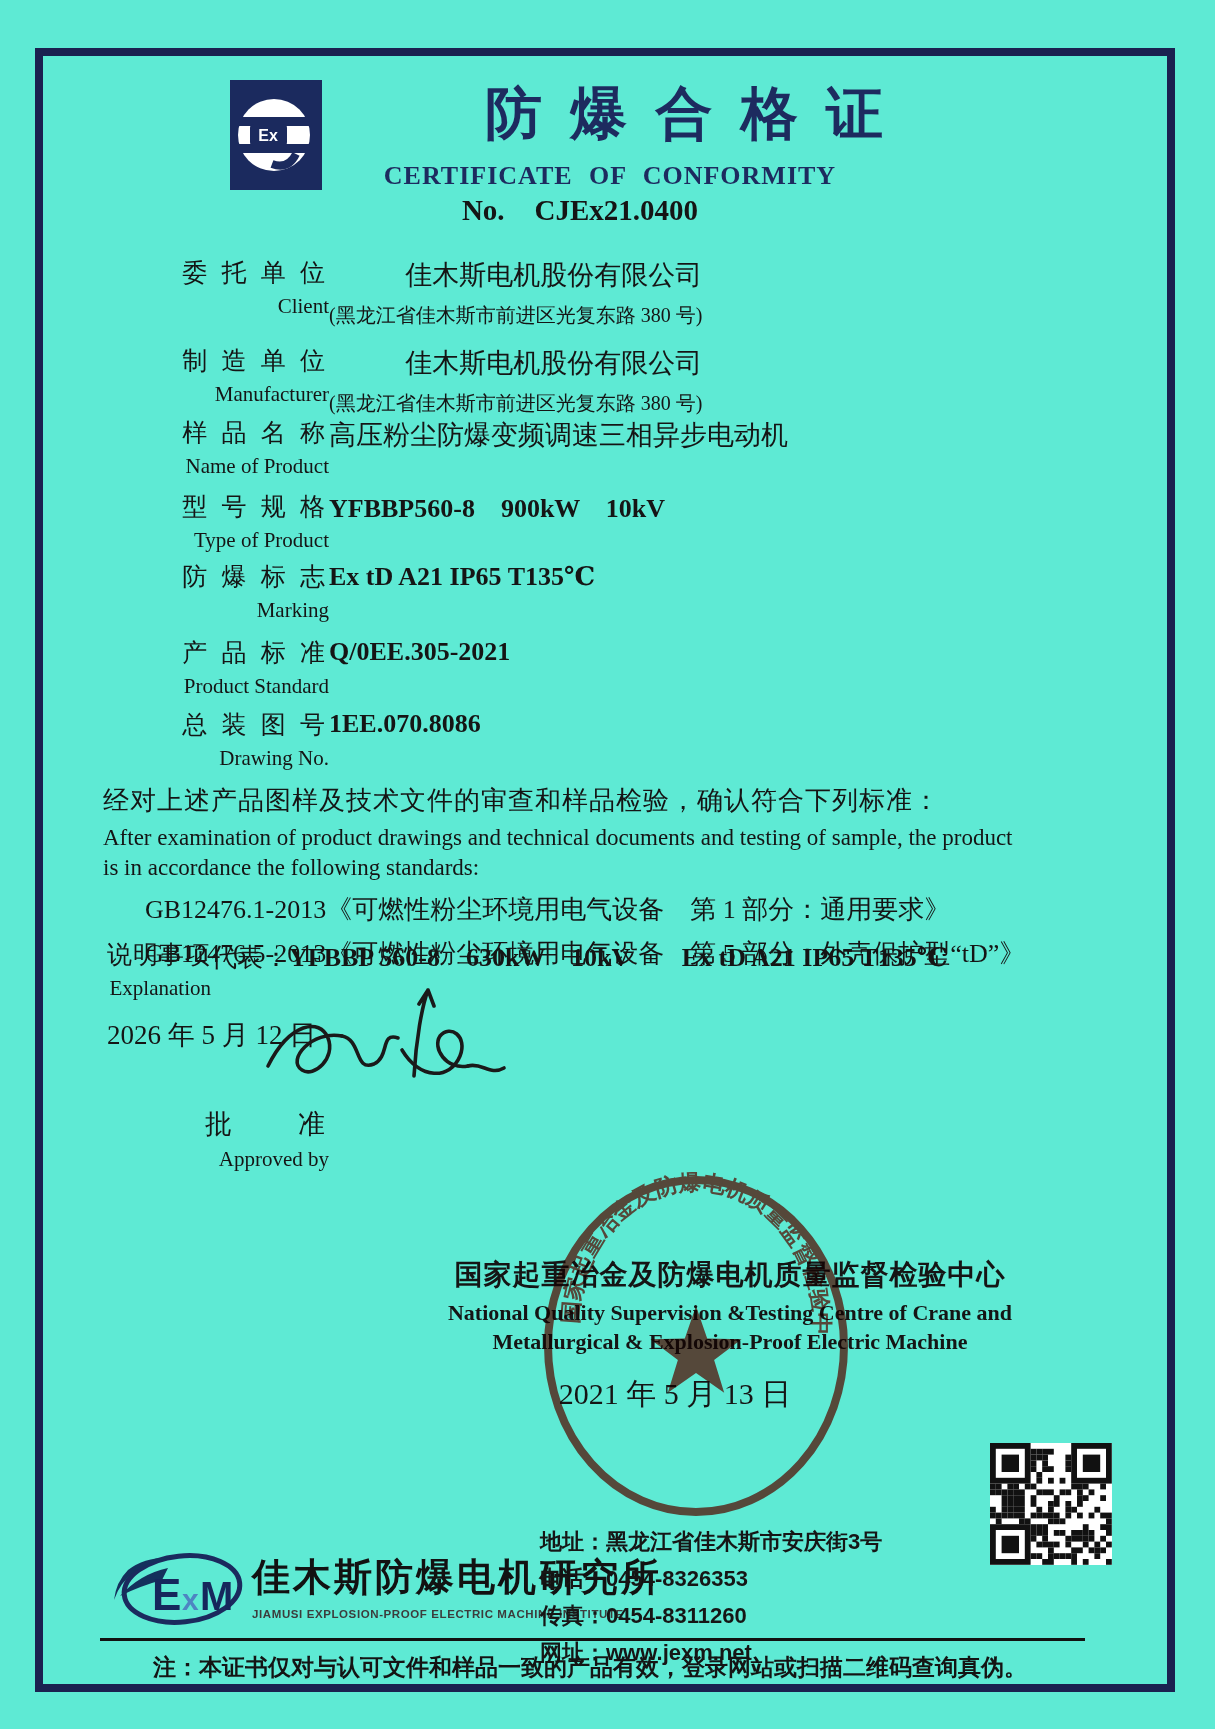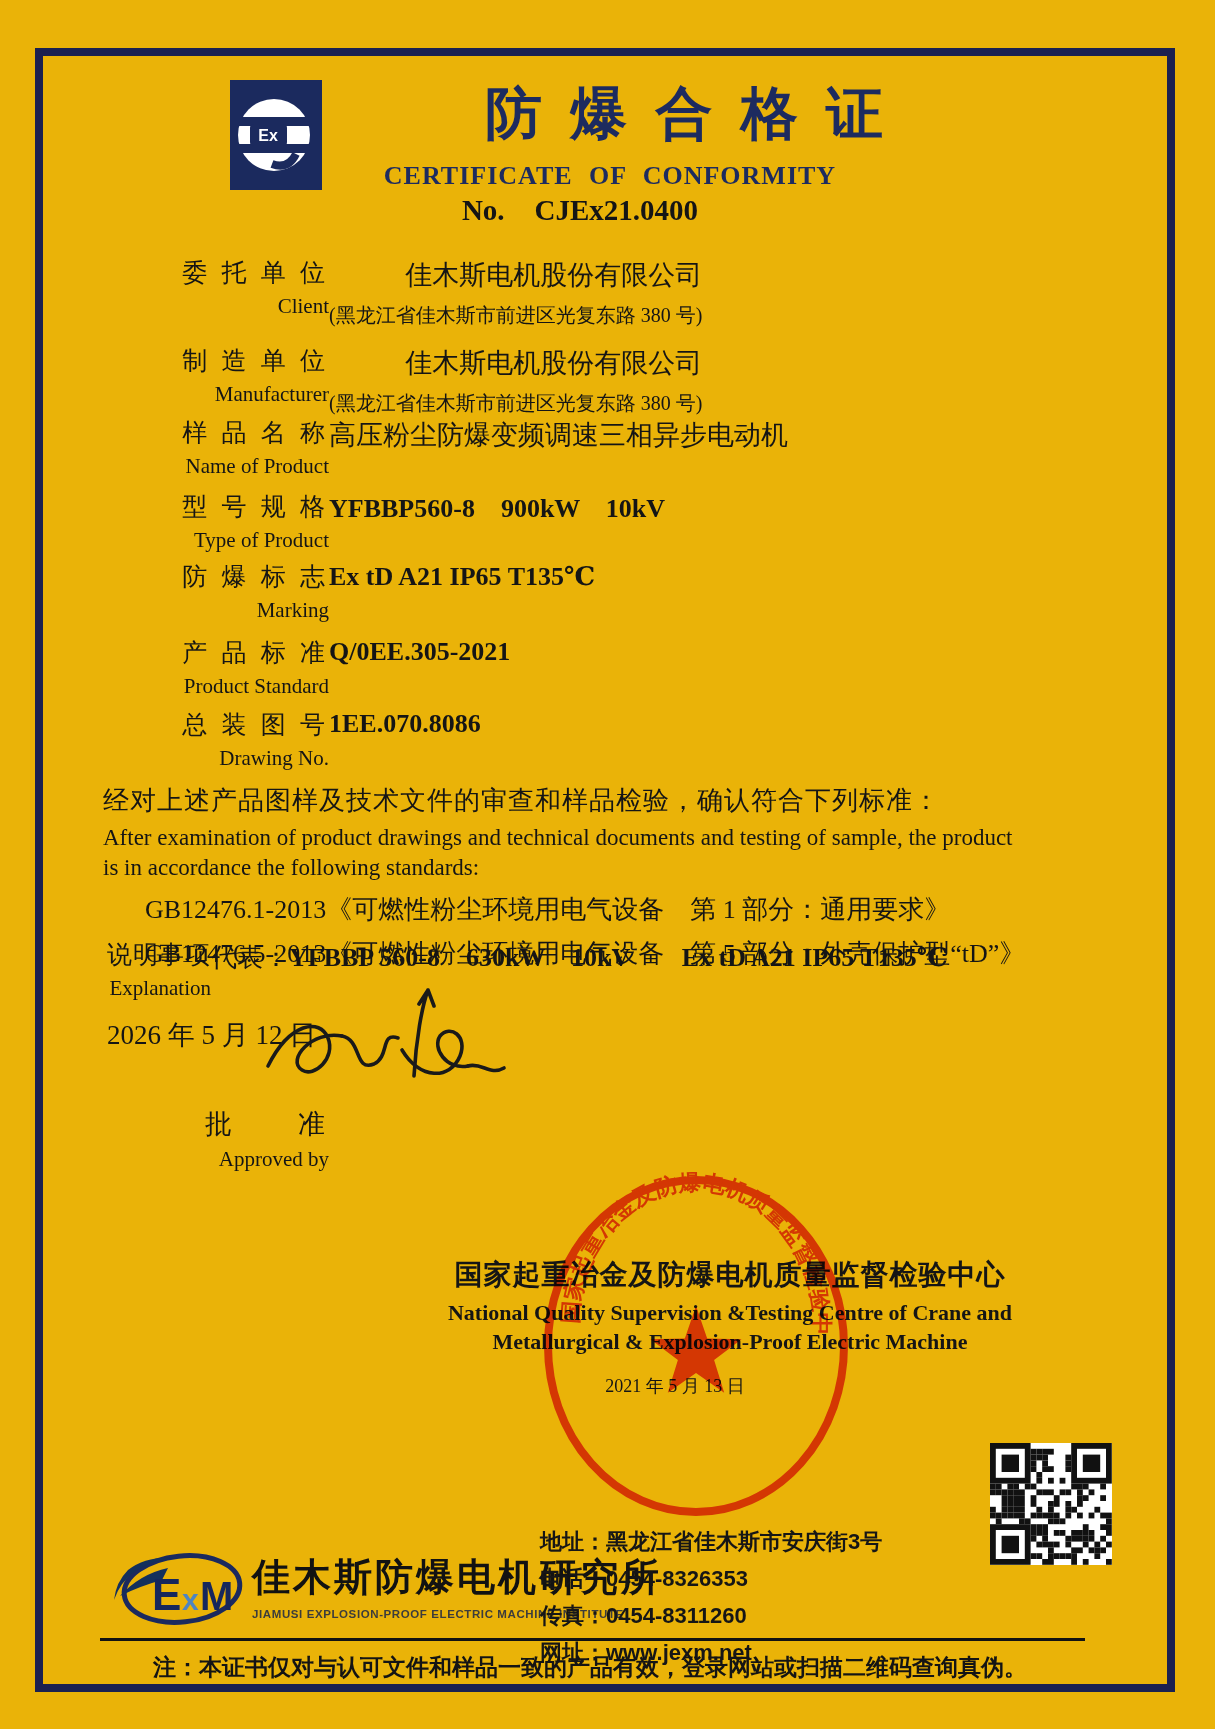--- a/index.html
+++ b/index.html
@@ -1,16 +1,16 @@
 <!DOCTYPE html>
 <html><head>
 <meta charset="utf-8">
 <style>
   html,body{margin:0;padding:0;background:#fff;}
-  .page{position:relative;width:1215px;height:1729px;background:#eab308;overflow:hidden;
+  .page{position:relative;width:1215px;height:1729px;background:#5eead4;overflow:hidden;
         font-family:"Liberation Serif","DejaVu Serif",serif;color:#151515;}
   .frame{position:absolute;left:35px;top:48px;width:1140px;height:1644px;
          border:8px solid #1b2150;box-sizing:border-box;}
   
   .logo{position:absolute;left:230px;top:80px;width:92px;height:110px;}
   .title-cn{position:absolute;left:330px;top:76px;width:560px;text-align:right;
             font-size:57px;font-weight:bold;color:#1d2b5f;letter-spacing:7px;}
   .title-en{position:absolute;left:330px;top:161px;width:560px;text-align:center;
             font-size:26px;font-weight:bold;color:#1d2b5f;letter-spacing:1px;word-spacing:9px;}
   .cert-no{position:absolute;left:330px;top:194px;width:500px;text-align:center;
@@ -34,21 +34,21 @@
   
   .exp-val{font-size:26px;font-weight:bold;padding-top:2px;}
   .exp-val .cn{font-weight:normal;}
   .valid-val{font-size:27px;padding-top:2px;}
   .appr-cn{font-size:27px;}
   .signature{position:absolute;left:262px;top:980px;z-index:3;}
   
   .issuer{position:absolute;left:400px;top:1256px;width:660px;text-align:center;z-index:2;}
   .issuer-cn{font-size:28px;font-weight:bold;letter-spacing:1px;}
   .issuer-en{font-size:22px;font-weight:bold;margin-top:4px;line-height:29px;}
-  .issuer-date{font-size:18px;margin-top:18px;transform:translateX(-55px);}
+  .issuer-date{font-size:30px;margin-top:18px;transform:translateX(-55px);}
   .stamp{position:absolute;left:540px;top:1172px;z-index:5;opacity:.82;mix-blend-mode:multiply;}
   
   .qr{position:absolute;left:990px;top:1443px;}
   
   .exm-logo{position:absolute;left:110px;top:1548px;}
   .inst{position:absolute;left:252px;top:1552px;font-family:"Liberation Sans","DejaVu Sans",sans-serif;}
   .inst-cn{font-size:38px;font-weight:bold;letter-spacing:3px;color:#121212;}
   .inst-en{font-size:11.5px;font-weight:bold;color:#3c3c3c;letter-spacing:.6px;margin-top:5px;}
   .contact{position:absolute;left:540px;top:1523px;font-family:"Liberation Sans","DejaVu Sans",sans-serif;
            font-size:22px;font-weight:bold;line-height:37px;color:#161616;}

